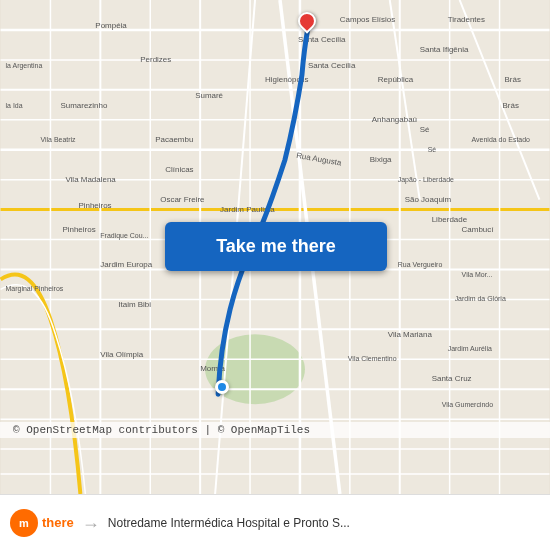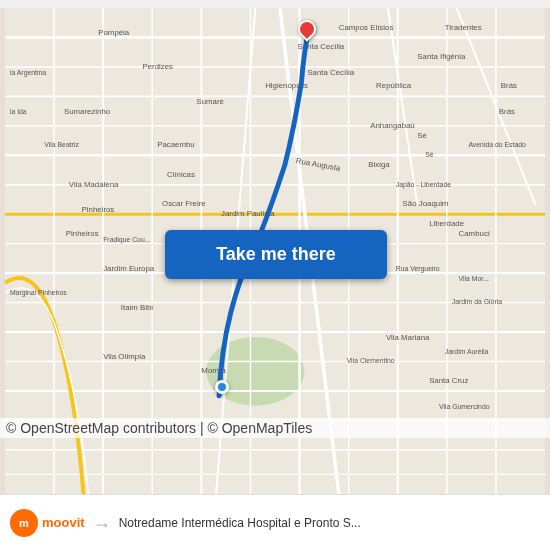--- a/index.html
+++ b/index.html
@@ -6,21 +6,20 @@
     body { width: 550px; height: 550px; overflow: hidden; font-family: Arial, sans-serif; background: #f0f0f0; }
 
     .container { width: 550px; height: 550px; display: flex; flex-direction: column; }
 
     
     .map-area {
       position: relative;
       flex: 1;
       overflow: hidden;
       background: #e8e0d8;
-      margin-top: 8px;
     }
 
     
     .map-svg {
       position: absolute;
       top: 0; left: 0;
       width: 100%; height: 100%;
     }
 
     
@@ -95,24 +94,25 @@
       text-overflow: ellipsis;
     }
 
     
     .attribution-bar {
       position: absolute;
       bottom: 56px;
       left: 0;
       width: 100%;
       background: rgba(255,255,255,0.75);
-      font-size: 14px;
+      font-size: 11px;
       color: #444;
-      padding: 2px 6px;
+      padding: 2px 13px;
       z-index: 5;
+      font-family: Liberation Mono, monospace;
     }
 
     
     .origin-marker {
       position: absolute;
       width: 14px;
       height: 14px;
       background: #1E88E5;
       border: 3px solid white;
       border-radius: 50%;
@@ -267,21 +267,21 @@
 
     <div class="attribution-bar">© OpenStreetMap contributors | © OpenMapTiles</div>
   </div>
 
   <div class="bottom-bar">
 
     <div class="moovit-logo">
       <div class="moovit-icon">
         <span>m</span>
       </div>
-      <span class="moovit-text">moovit</span>
+      <span class="moovit-text">there</span>
     </div>
 
 
     <span class="arrow-icon">→</span>
 
     <span class="destination-text">Notredame Intermédica Hospital e Pronto S...</span>
   </div>
 </div>
 
 </body></html>

